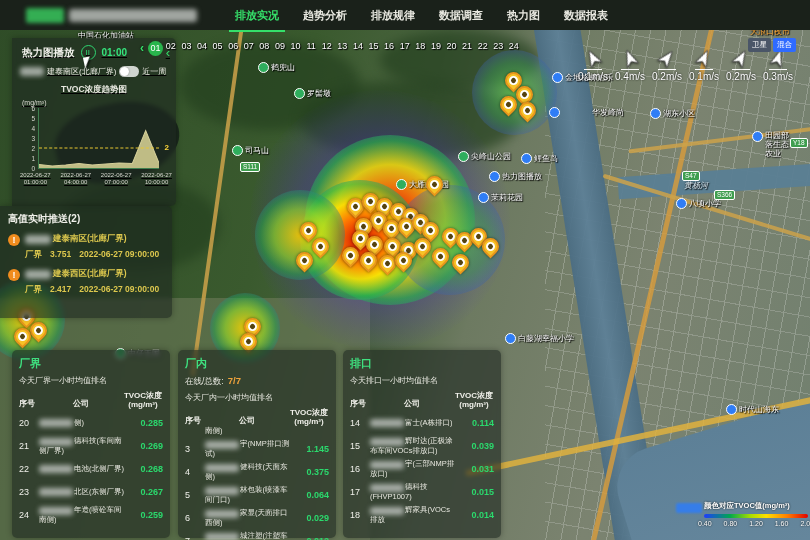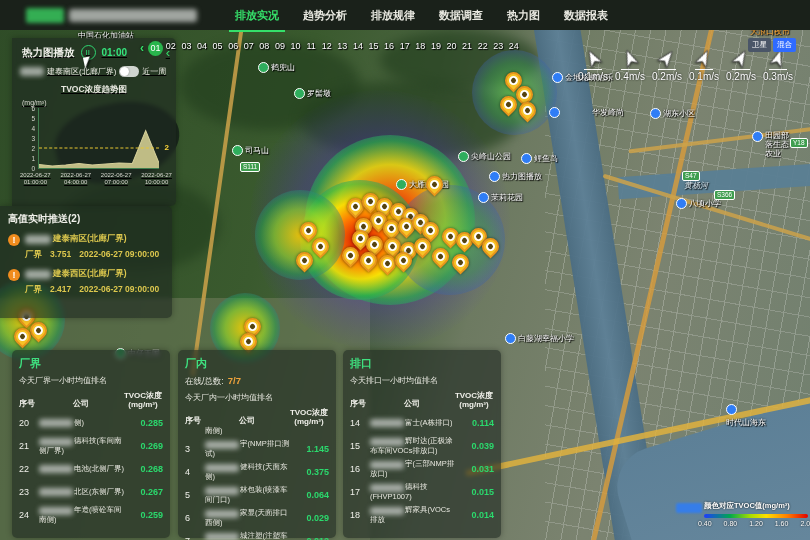--- a/index.html
+++ b/index.html
@@ -283,21 +283,21 @@
           <span class="dot blue"></span>
           <span>田园部落生态农业</span>
         </div>
         <div class="maplabel water" style="left: 684px; top: 180px;">
           <span>黄杨河</span>
         </div>
         <div class="maplabel" style="left: 505px; top: 333px;">
           <span class="dot blue"></span>
           <span>白藤湖幸福小学</span>
         </div>
-        <div class="maplabel" style="left: 726px; top: 404px; flex-direction: column;">
+        <div class="maplabel" style="left: 726px; top: 404px;">
           <span class="dot blue"></span>
           <span>时代山海东</span>
         </div>
         <div class="maplabel" style="left: 115px; top: 348px;">
           <span class="dot green"></span>
           <span>中仔王国</span>
         </div>
         <div class="maplabel orange" style="left: 750px; top: 26px;">
           <span>大浪口夜市</span>
         </div>

